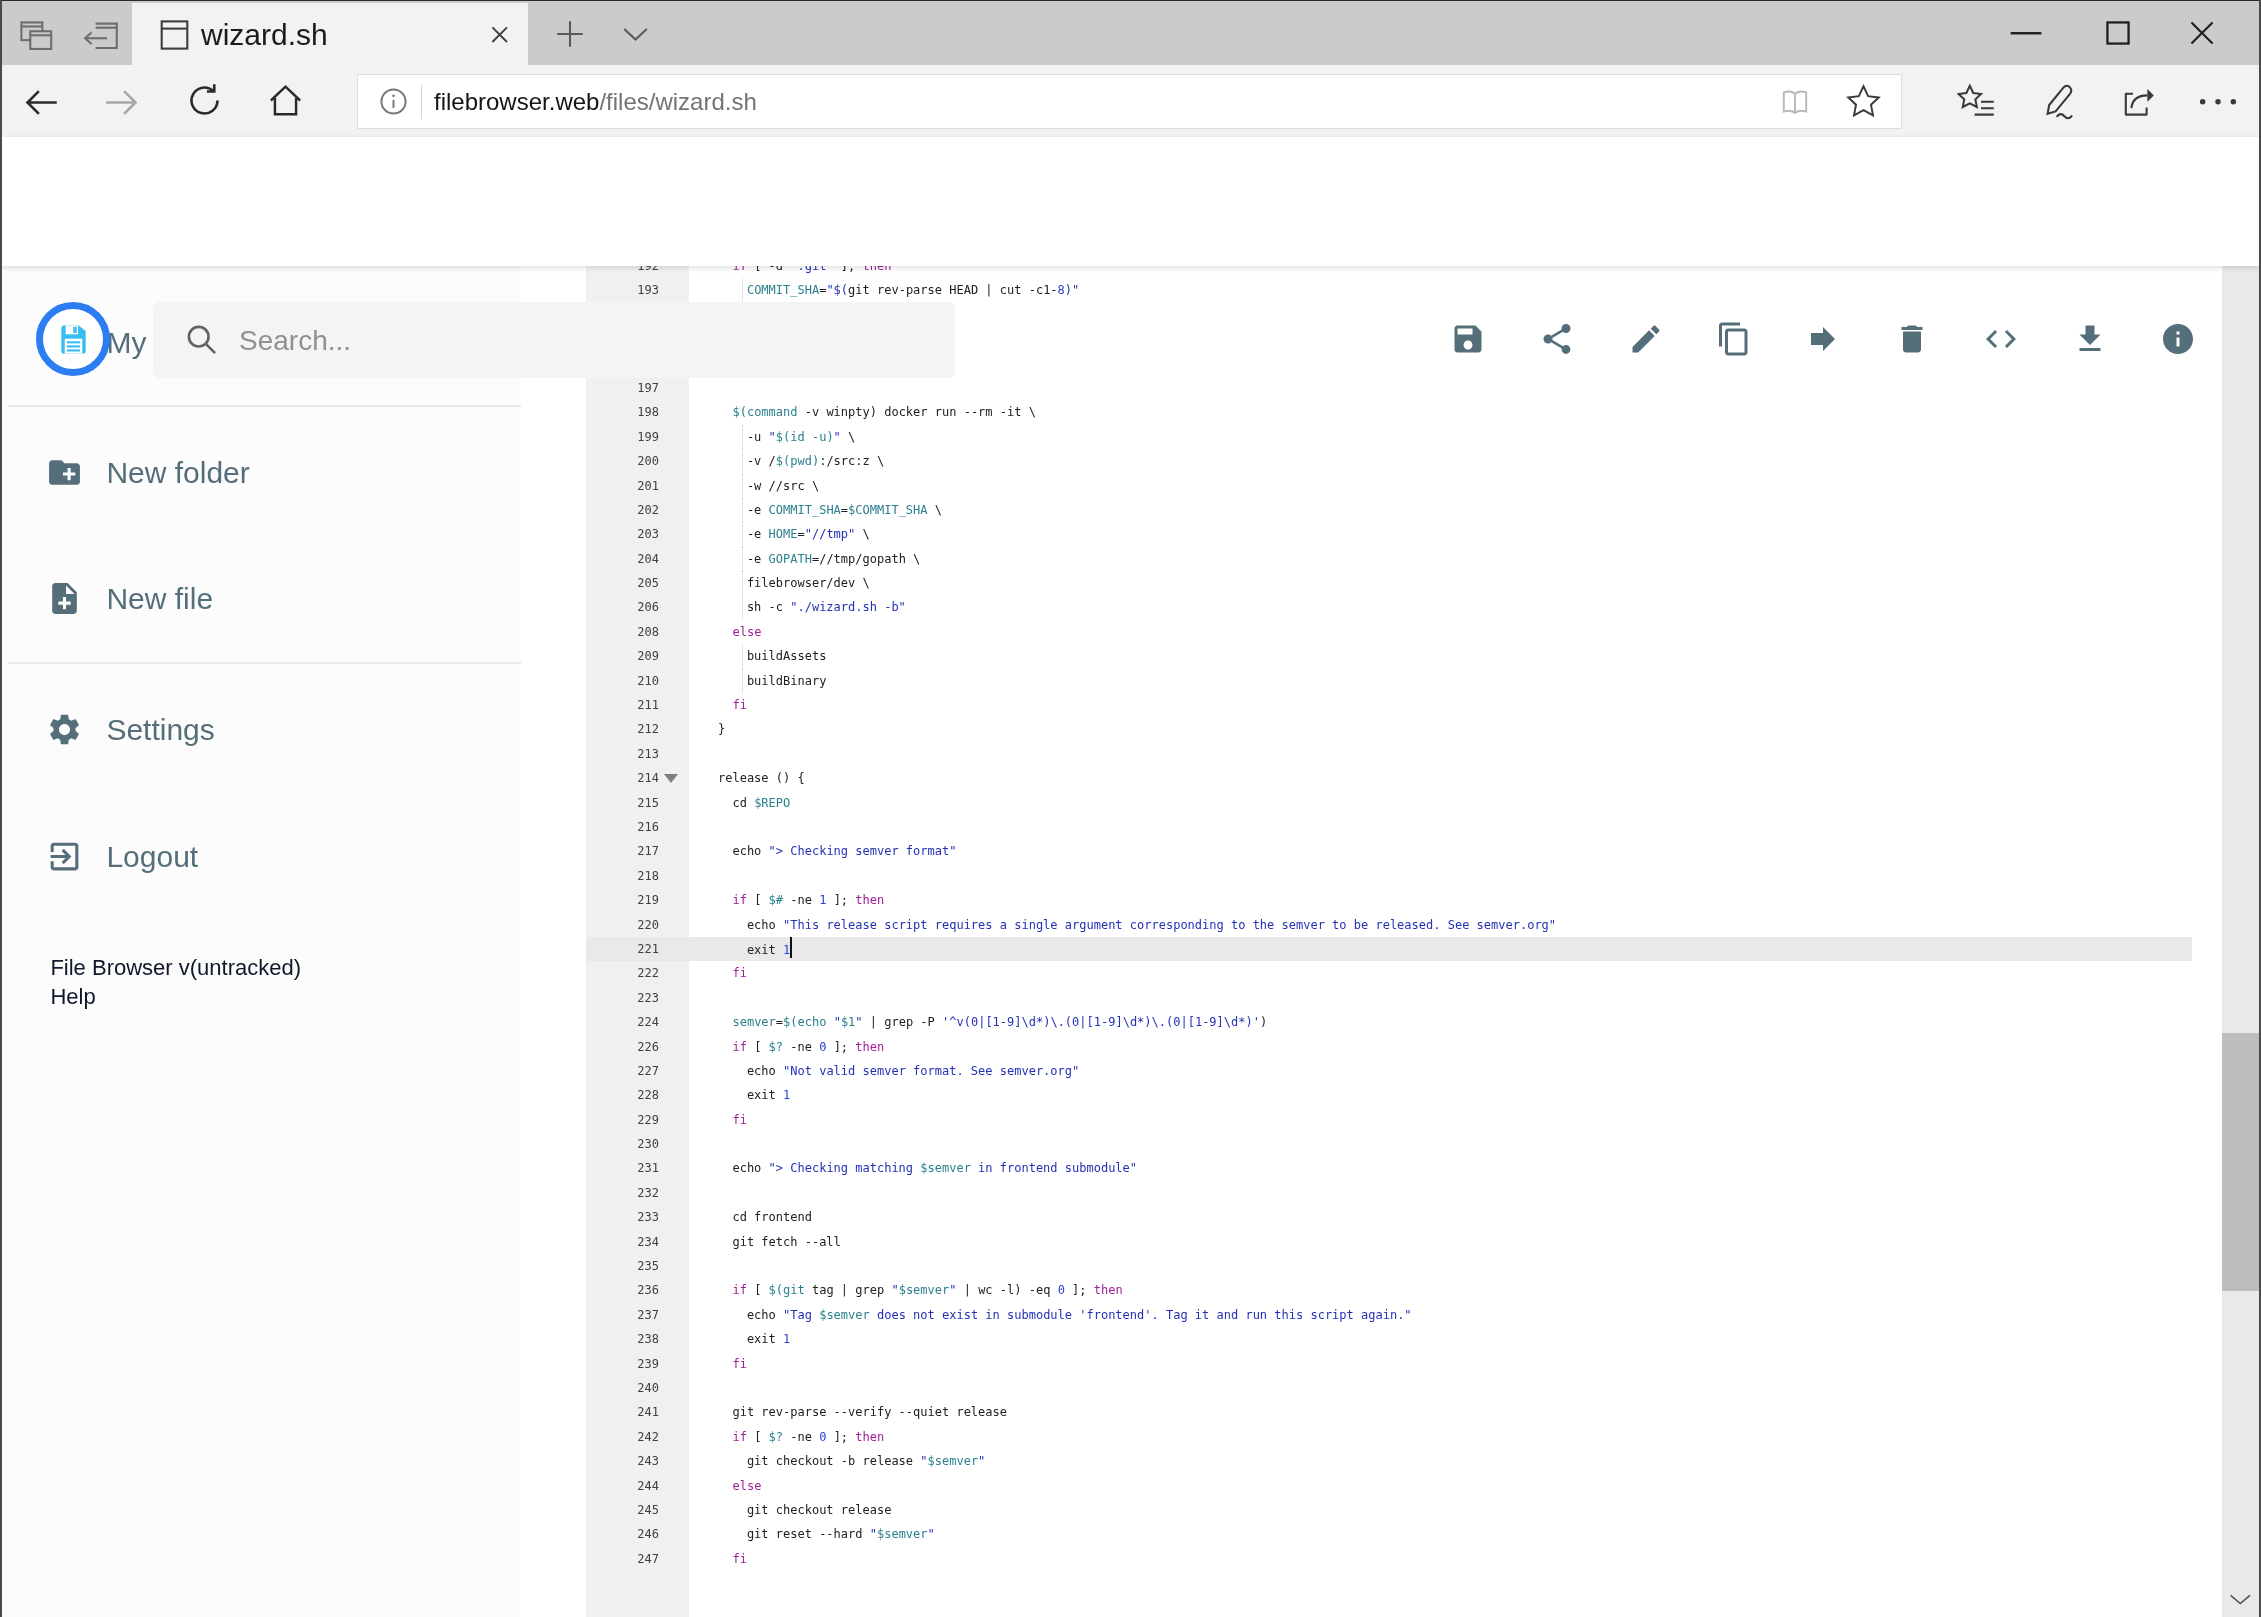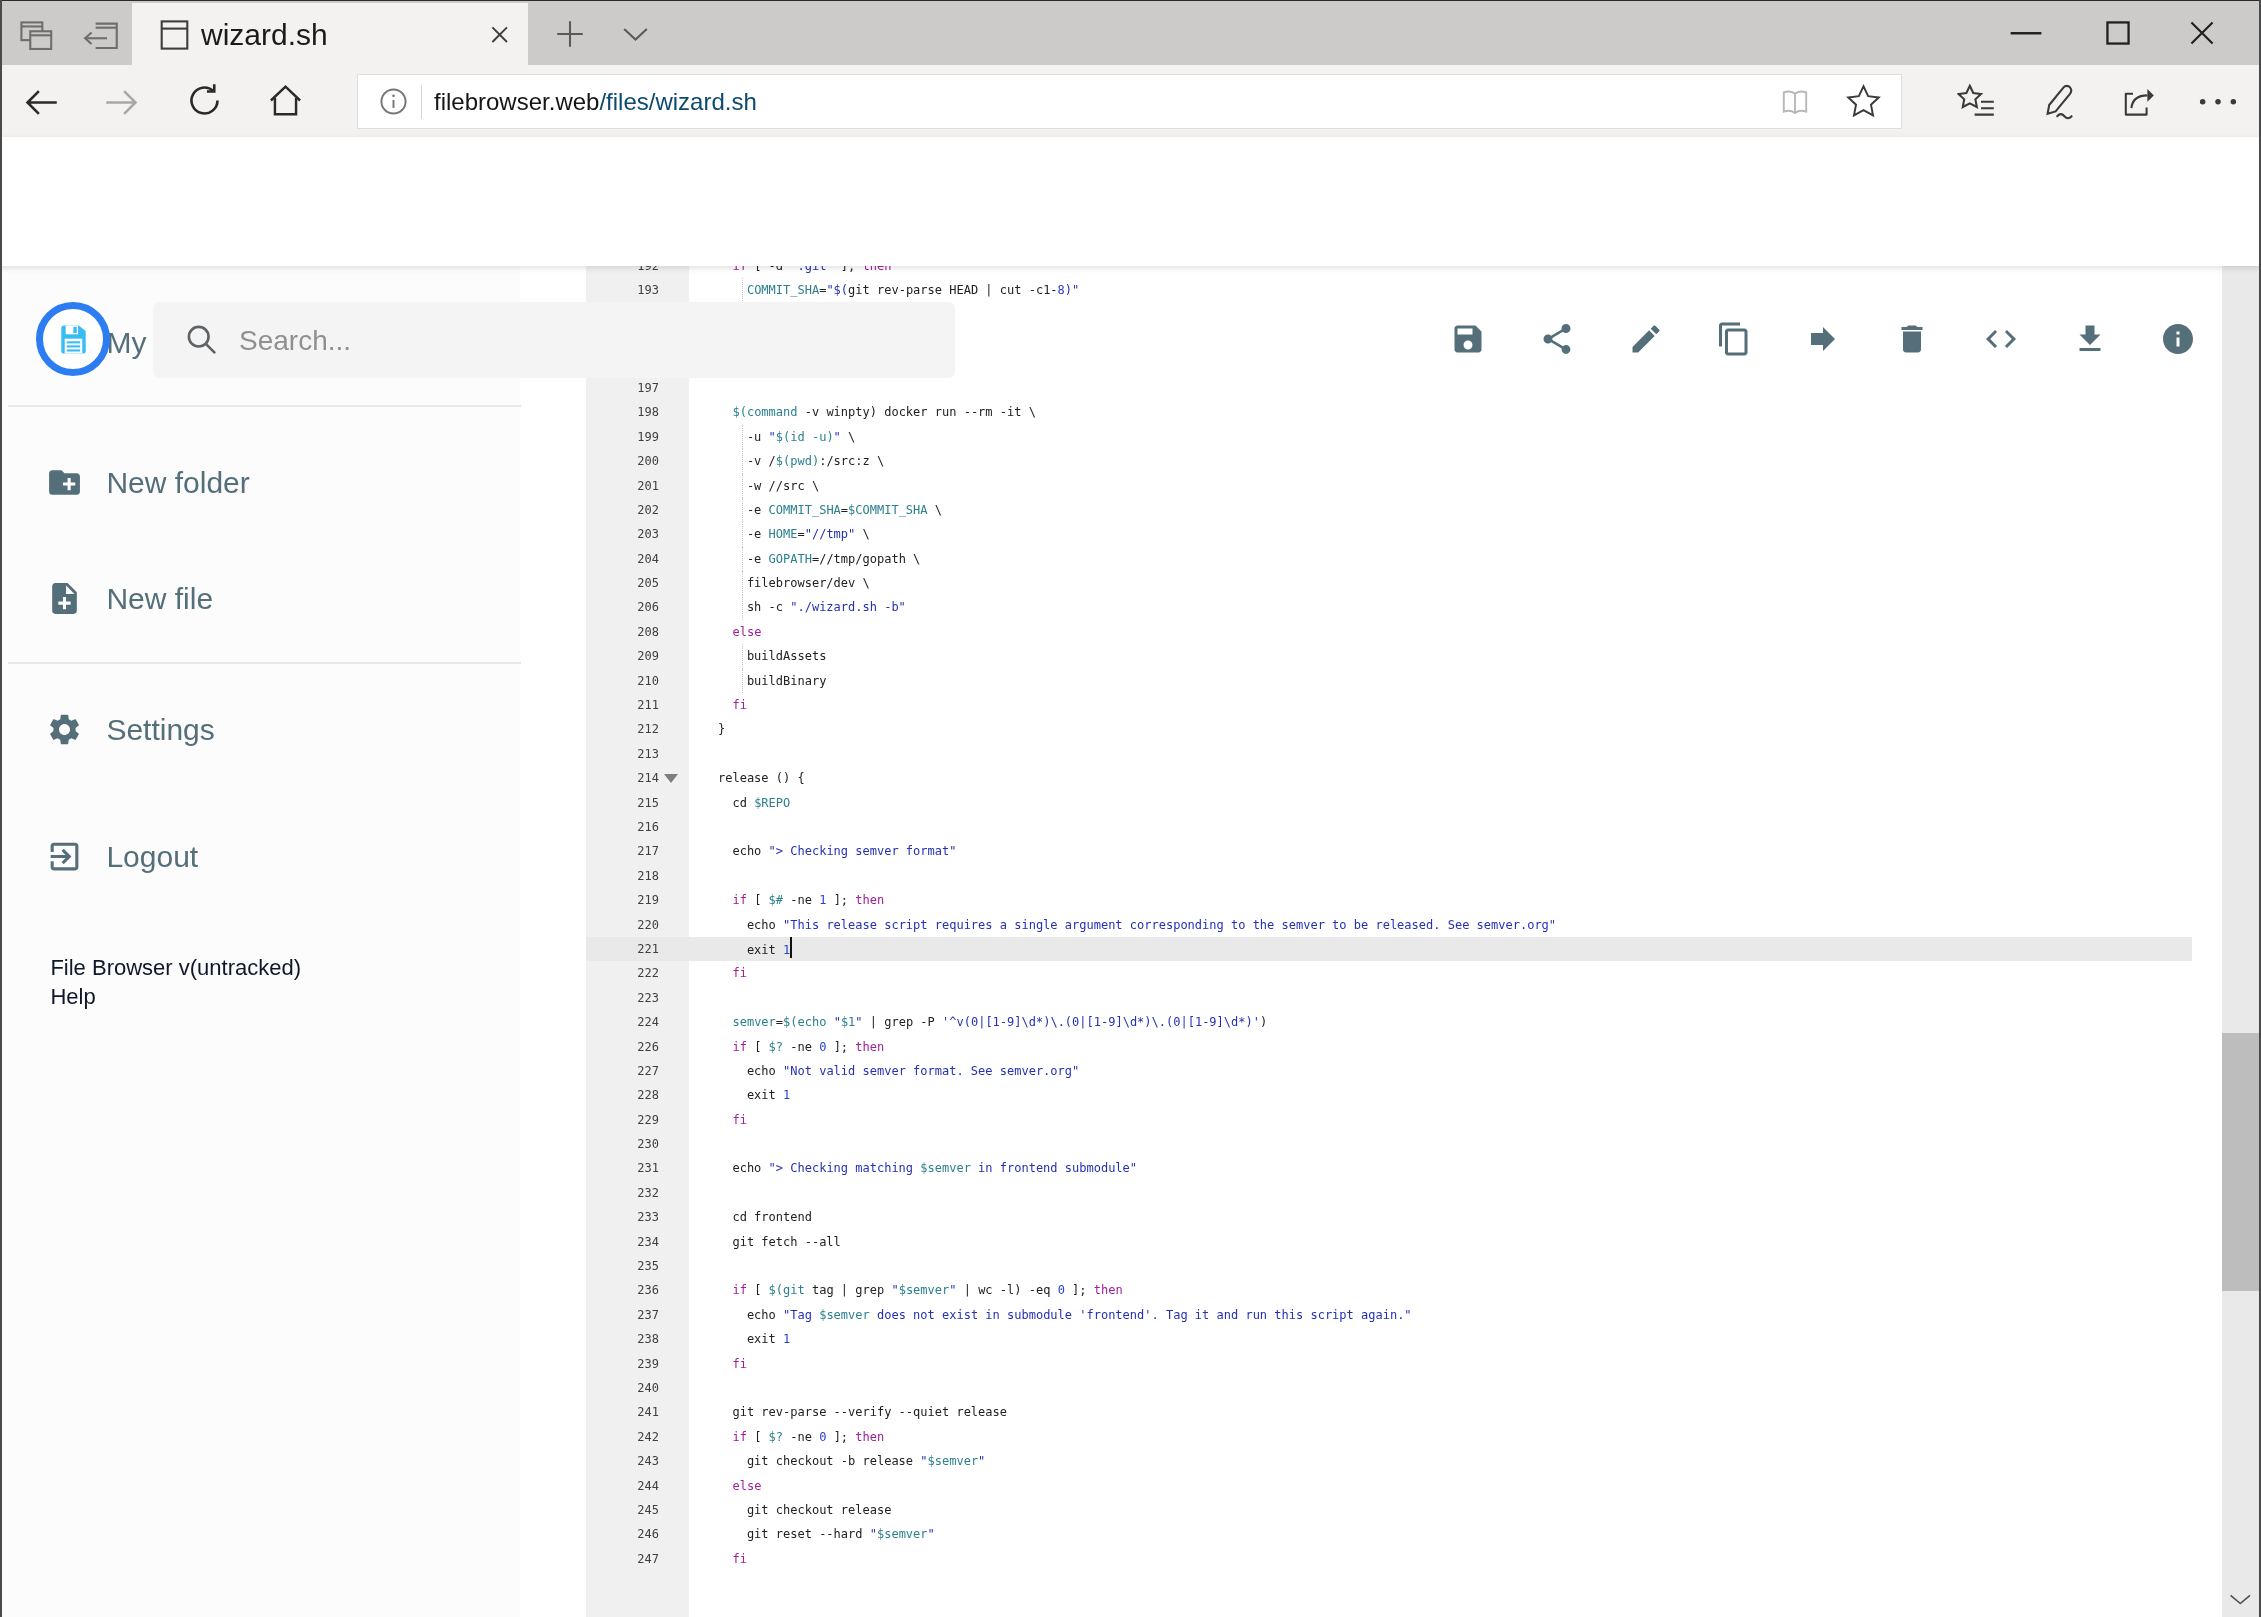--- a/index.html
+++ b/index.html
@@ -18,21 +18,21 @@
   
   #titlebar{left:0;top:0;width:2261px;height:65px;background:#cccbca;border-top:1.6px solid #2a2a2a;box-sizing:border-box;}
   #tab{left:132px;top:1.6px;width:396px;height:63px;background:#f3f2f1;}
   #tab-title{position:absolute;left:69px;top:0;height:63px;line-height:63px;font-size:30px;color:#1b1b1b;}
 
   
   #navbar{left:0;top:65px;width:2261px;height:73px;background:#f3f2f1;border-bottom:0.8px solid #e2e2e2;box-sizing:border-box;}
   #url-box{left:357px;top:9px;width:1545px;height:55px;background:#fff;border:0.8px solid #ddd;box-sizing:border-box;}
   #url-text{position:absolute;left:76px;top:0;height:53px;line-height:53px;font-size:24px;white-space:nowrap;}
   #url-text .host{color:#161616;}
-  #url-text .path{color:#0c4a6e;}
+  #url-text .path{color:#737373;}
   #url-sep{position:absolute;left:63px;top:9.7px;width:0.8px;height:34px;background:#d6d6d6;}
 
   
   #appheader{left:0;top:137px;width:2261px;height:129px;background:#fff;box-shadow:0 2.4px 5.7px rgba(0,0,0,.13);z-index:6;}
   #logo-circle{left:36px;top:165px;width:74px;height:74px;border:7.3px solid var(--accent);border-radius:50%;background:#fff;box-sizing:border-box;display:flex;align-items:center;justify-content:center;}
   #searchbox{left:153px;top:165px;width:802px;height:76px;background:#f4f4f4;border-radius:6.5px;}
   #search-input{position:absolute;left:84px;top:0;width:694px;height:76px;border:none;outline:none;background:transparent;font-size:28px;color:#222;font-family:"Liberation Sans",sans-serif;}
   #search-input::placeholder{color:#909090;}
   .toolbtn{width:45px;height:45px;top:179px;display:flex;align-items:center;justify-content:center;}
   .toolbtn svg{fill:var(--icon-slate);}
@@ -277,21 +277,21 @@
 
 <div class="abs" id="content">
   <div id="sidebar">
     <div class="side-item" style="top:40px;">
       <svg width="37" height="37" viewBox="0 0 24 24">
           <path d="M10 4H4c-1.1 0-1.99.9-1.99 2L2 18c0 1.1.9 2 2 2h16c1.1 0 2-.9 2-2V8c0-1.1-.9-2-2-2h-8l-2-2z"></path>
         </svg>
       <span class="side-label">My files</span>
     </div>
     <div class="side-divider" style="top:139px;"></div>
-    <div class="side-item" style="top:180px;text-align:right;">
+    <div class="side-item" style="top:170px;text-align:right;">
       <svg width="37" height="37" viewBox="0 0 24 24">
           <path d="M20 6h-8l-2-2H4c-1.1 0-1.99.9-1.99 2L2 18c0 1.1.9 2 2 2h16c1.1 0 2-.9 2-2V8c0-1.1-.9-2-2-2zm-1 8h-3v3h-2v-3h-3v-2h3V9h2v3h3v2z"></path>
         </svg>
       <span class="side-label">New folder</span>
     </div>
     <div class="side-item" style="top:296px;">
       <svg width="37" height="37" viewBox="0 0 24 24">
           <path d="M14 2H6c-1.1 0-1.99.9-1.99 2L4 20c0 1.1.89 2 1.99 2H18c1.1 0 2-.9 2-2V8l-6-6zm2 14h-3v3h-2v-3H8v-2h3v-3h2v3h3v2zm-3-7V3.5L18.5 9H13z"></path>
         </svg>
       <span class="side-label">New file</span>

